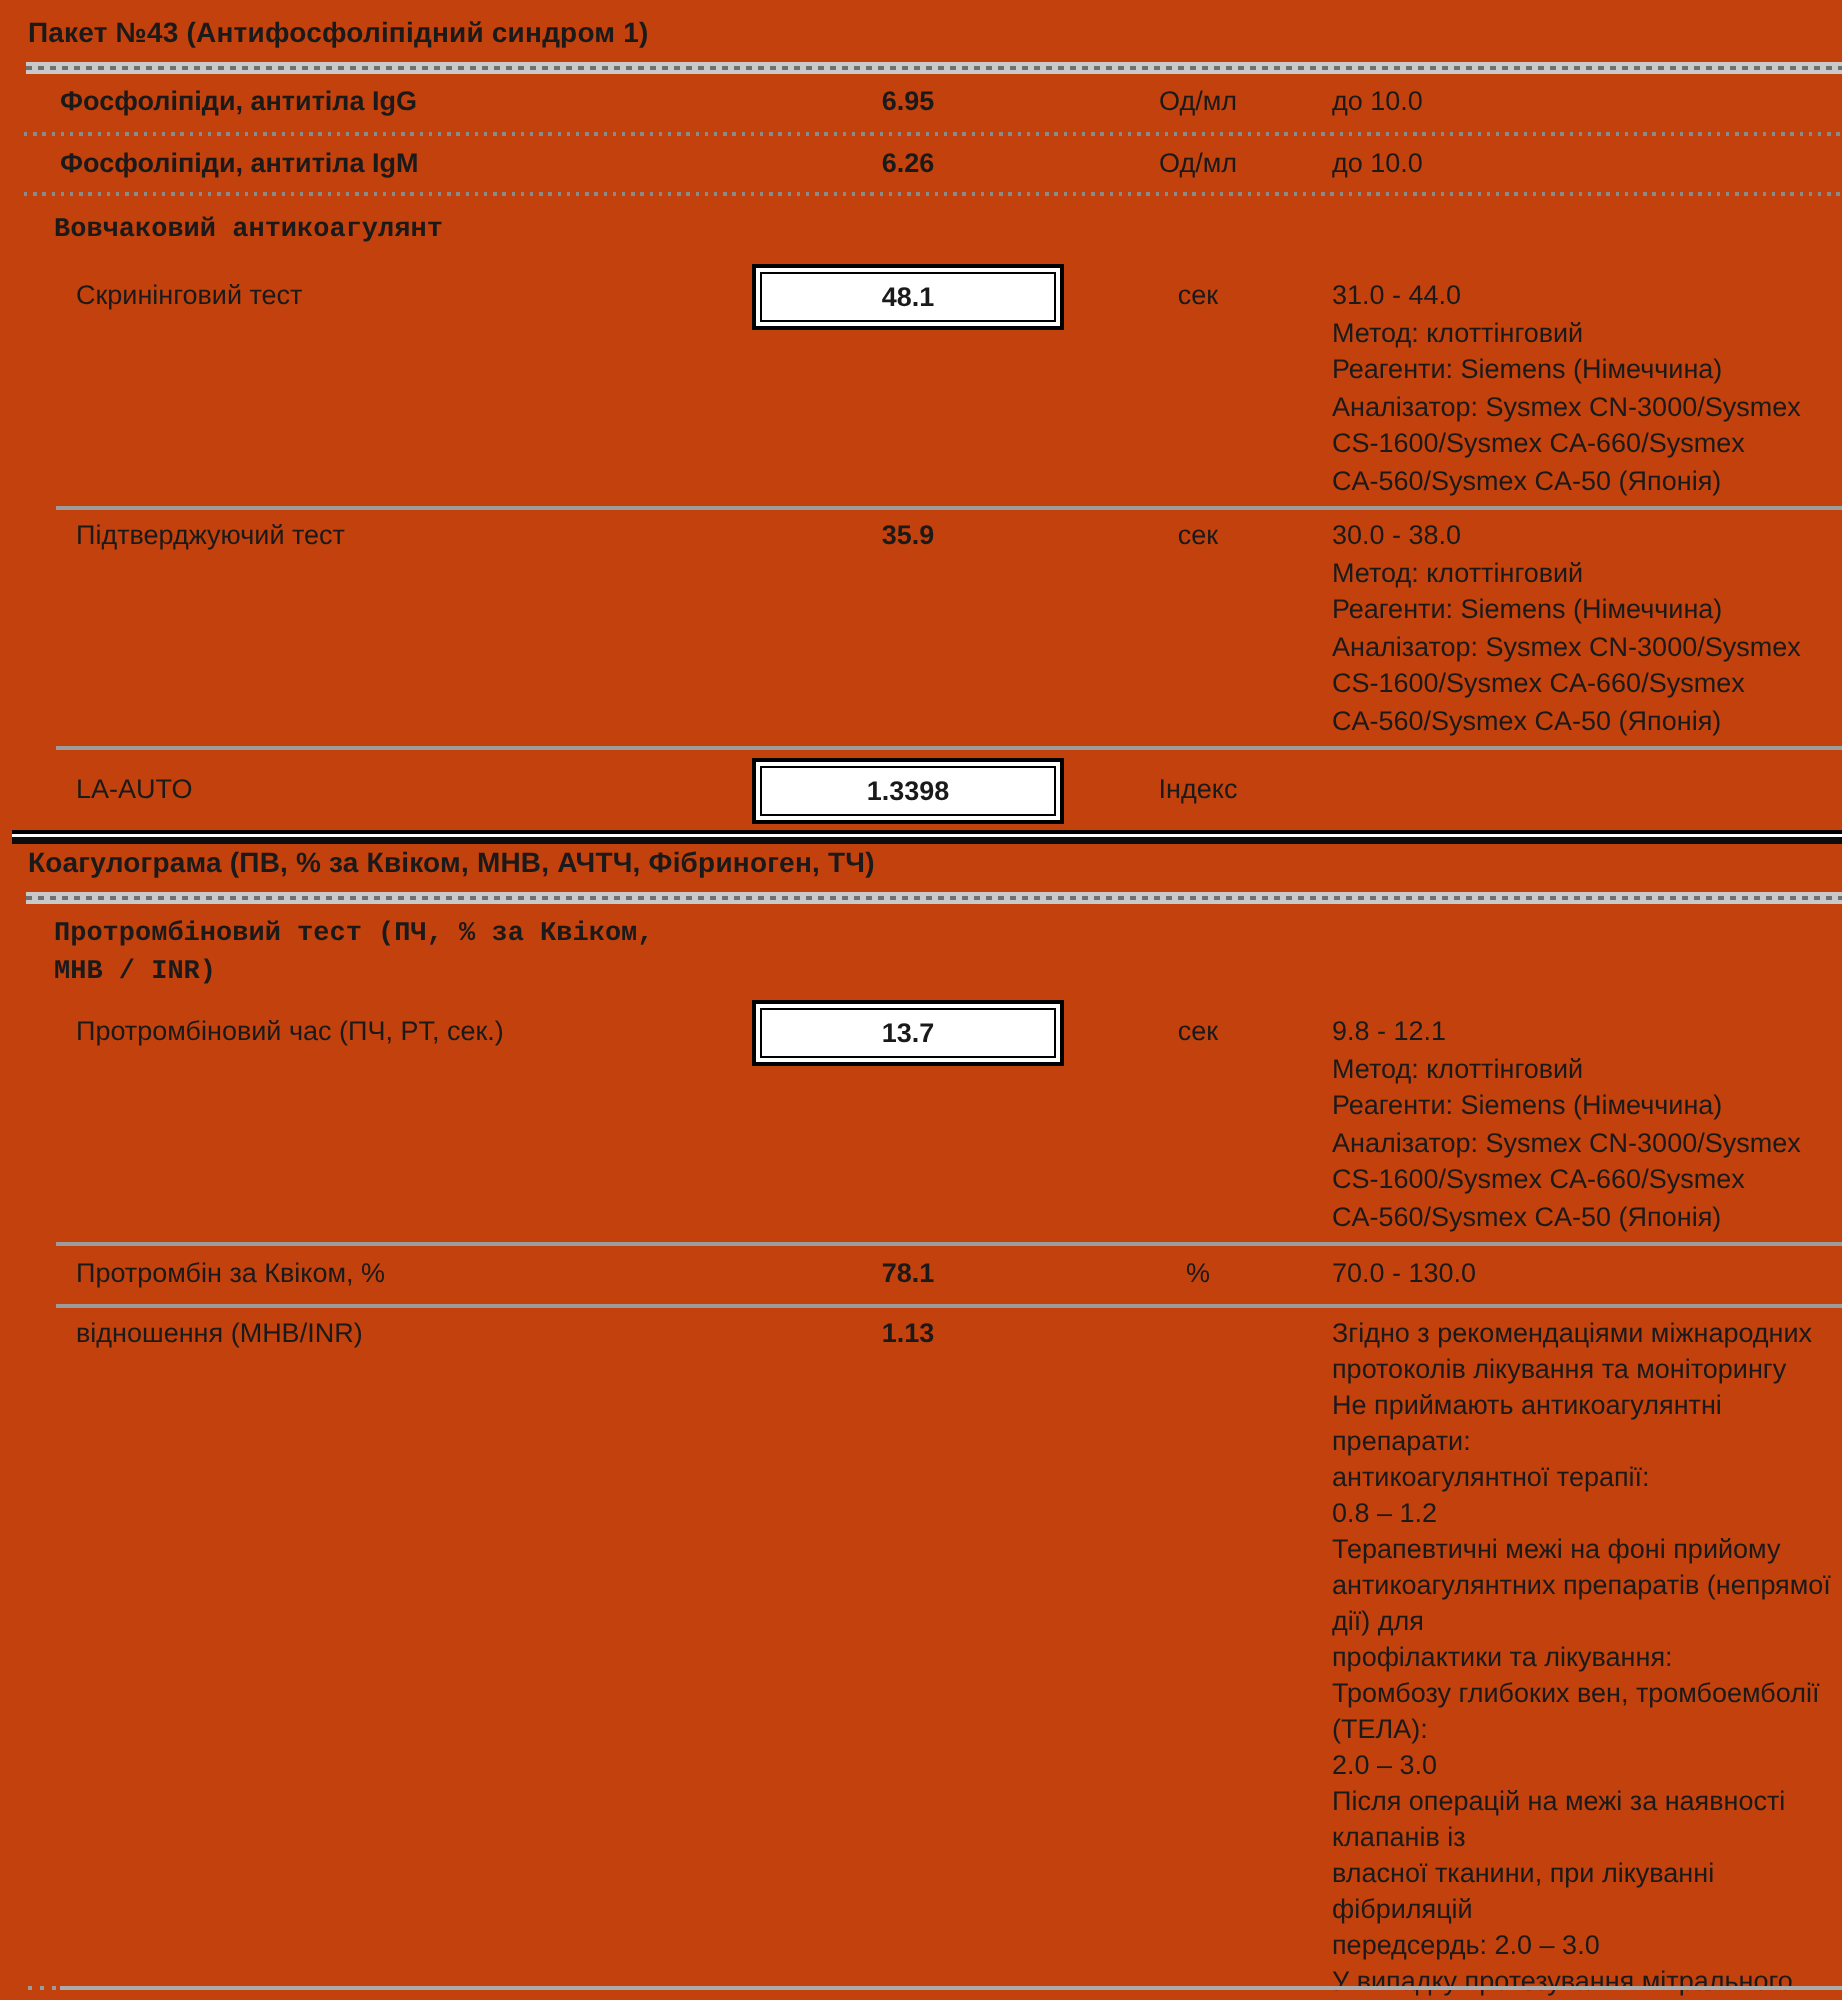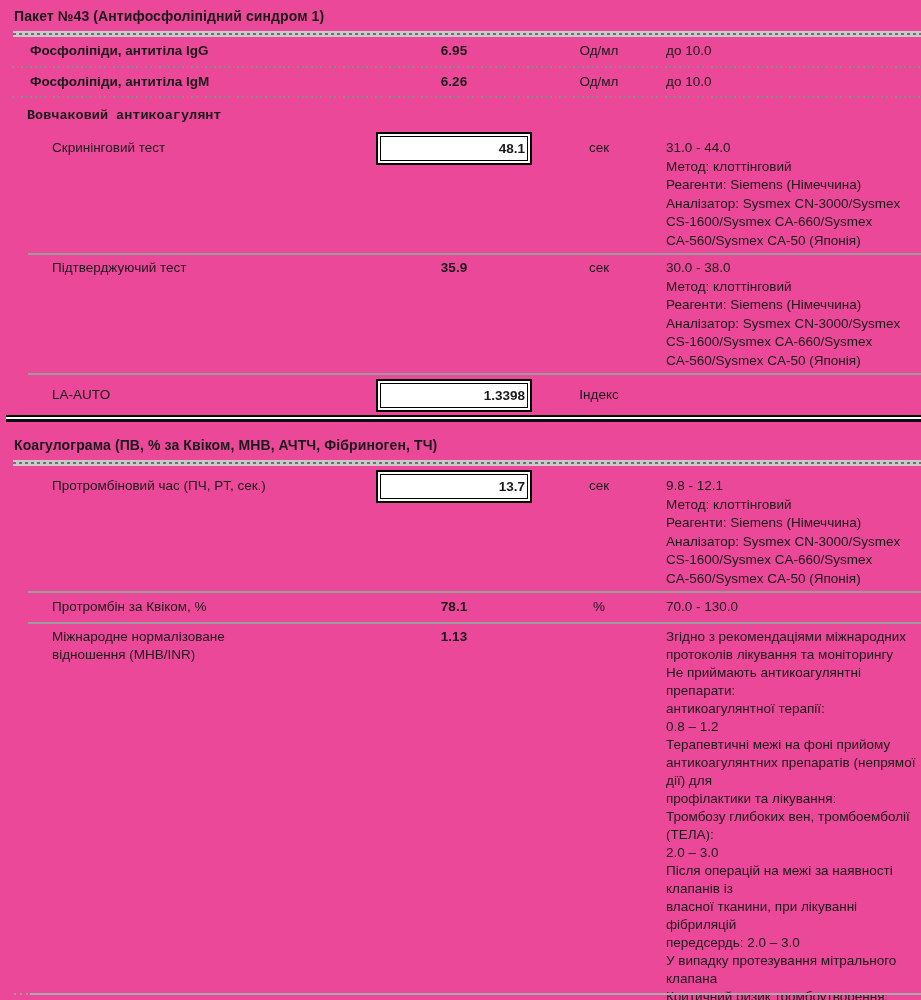--- a/index.html
+++ b/index.html
@@ -1,17 +1,17 @@
 <!DOCTYPE html>
 <html lang="uk"><head>
 <meta charset="utf-8">
 <style>
   html,body { margin:0; padding:0; background:#fff; }
   body { font-family:"Liberation Sans","DejaVu Sans",sans-serif; color:#1a1a1a; }
-  .page { position:relative; width:921px; height:1000px; overflow:hidden; background:#ec4899; }
+  .page { position:relative; width:921px; height:1000px; overflow:hidden; background:#c2410c; }
 
   .sec-title { font-size:14px; font-weight:700; padding:7px 0 0 14px; line-height:18px; letter-spacing:.1px; }
   .band-gray {
     margin:6px 0 0 13px; height:6px;
     background:
       repeating-linear-gradient(90deg,#6f6f6f 0 3px, rgba(255,255,255,0) 3px 6px) 0 2px / 100% 2px no-repeat,
       #c9c9c9;
   }
   .band-black {
     margin-left:6px; height:7px;
@@ -19,30 +19,30 @@
   }
   .sep-dotted { margin-left:12px; height:2px;
     background:repeating-linear-gradient(90deg,#8a8a8a 0 1.7px, rgba(255,255,255,0) 1.7px 4.6px); }
   .sep-solid { margin-left:28px; height:2px; background:#9c9c9c; }
 
   .group-title { font-size:13.5px; font-weight:700; padding:8px 0 3px 27px; line-height:19px;font-family:Liberation Mono, monospace; }
 
   .row { display:flex; align-items:flex-start; padding:5px 0; font-size:13.5px;gap:24px; }
   .row.tight { padding:4px 0 3px 0; }
   .col-name { width:352px; flex:0 0 352px; box-sizing:border-box; padding-left:30px; line-height:18.5px; }
-  .row.nested .col-name { padding-left:52px; }
+  .row.nested .col-name { padding-left:38px; }
   .bold { font-weight:700; }
   .col-value { width:156px; flex:0 0 156px; text-align:center; font-weight:700; line-height:18.5px; }
   .col-unit { width:86px; flex:0 0 86px; text-align:center; line-height:18.5px; }
   .col-ref { flex:1 1 auto; line-height:18.5px; padding-right:4px; }
   .col-ref.inr-ref { line-height:18px; }
 
   .row.boxed .col-name, .row.boxed .col-unit, .row.boxed .col-ref { padding-top:7px; }
   .value-box { box-sizing:border-box; width:156px; border:2px solid #000; padding:2px; background:#fff; }
-  .value-box-inner { border:1px solid #000; text-align:right; font-weight:700; font-size:13.5px; line-height:19px; padding:2px; }
+  .value-box-inner { border:1px solid #000; text-align:center; font-weight:700; font-size:13.5px; line-height:19px; padding:2px; }
 
   .bottom-frag { position:absolute; left:0; bottom:5px; width:100%; height:2px; }
   .bottom-frag .dots { position:absolute; left:14px; width:15px; height:2px;
     background:repeating-linear-gradient(90deg,#9c9c9c 0 2px, rgba(255,255,255,0) 2px 6px); }
   .bottom-frag .line { position:absolute; left:30px; right:0; height:2px; background:#ababab; }
 </style>
 </head>
 <body>
 
 <div class="page">
@@ -110,23 +110,27 @@
     <div class="col-name">LA-AUTO</div>
     <div class="col-value">
       <div class="value-box">
         <div class="value-box-inner">1.3398</div>
       </div>
     </div>
     <div class="col-unit">Індекс</div>
   </div>
 
   <div class="band-black"></div>
-  <div class="sec-title" style="padding-top:14px;">Коагулограма (ПВ, % за Квіком, МНВ, АЧТЧ, Фібриноген, ТЧ)</div>
+  <div class="sec-title" style="padding-top:0;">Коагулограма (ПВ, % за Квіком, МНВ, АЧТЧ, Фібриноген, ТЧ)</div>
   <div class="band-gray"></div>
 
+  <div class="group-title" style="padding-top:6px; padding-bottom:0;">
+    <div>Протромбіновий тест (ПЧ, % за Квіком,</div>
+    <div>МНВ / INR)</div>
+  </div>
 
   <div class="row nested boxed tight">
     <div class="col-name">Протромбіновий час (ПЧ, PT, сек.)</div>
     <div class="col-value">
       <div class="value-box">
         <div class="value-box-inner">13.7</div>
       </div>
     </div>
     <div class="col-unit">сек</div>
     <div class="col-ref">
@@ -145,21 +149,20 @@
     <div class="col-value">78.1</div>
     <div class="col-unit">%</div>
     <div class="col-ref">
       <div>70.0 - 130.0</div>
     </div>
   </div>
   <div class="sep-solid"></div>
 
   <div class="row nested tight">
     <div class="col-name">
-      <div>Міжнародне нормалізоване</div>
       <div>відношення (МНВ/INR)</div>
     </div>
     <div class="col-value">1.13</div>
     <div class="col-unit"></div>
     <div class="col-ref inr-ref">
       <div>Згідно з рекомендаціями міжнародних</div>
       <div>протоколів лікування та моніторингу</div>
       <div>Не приймають антикоагулянтні препарати:</div>
       <div>антикоагулянтної терапії:</div>
       <div>0.8 – 1.2</div>

